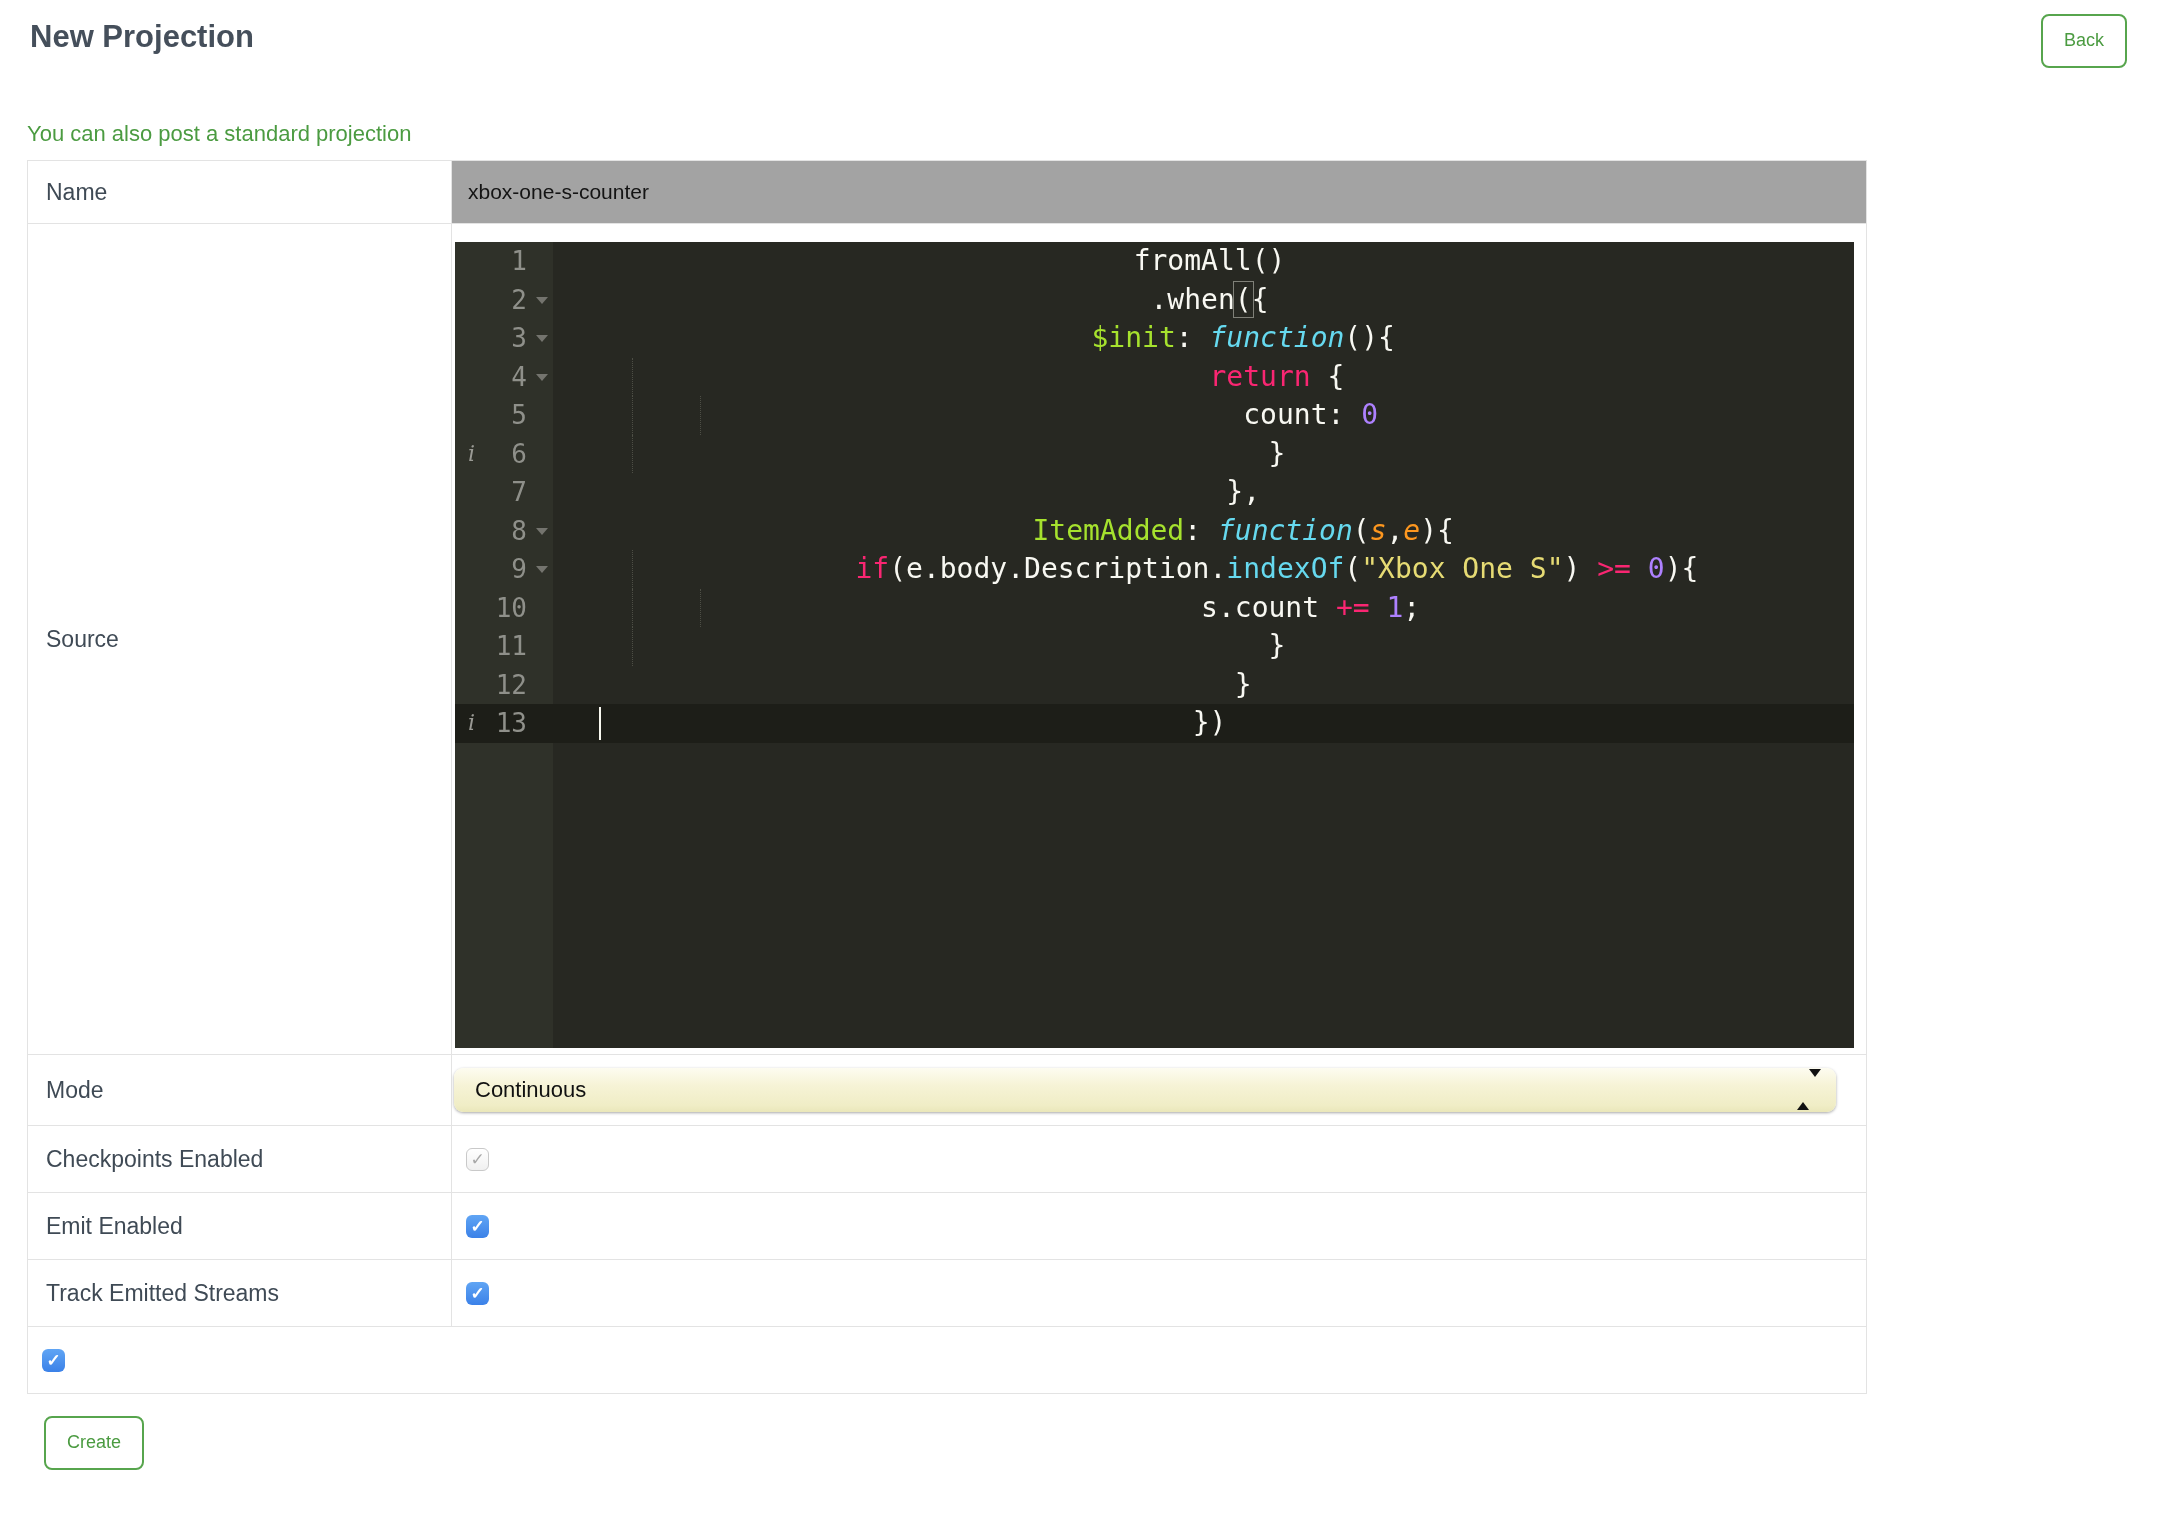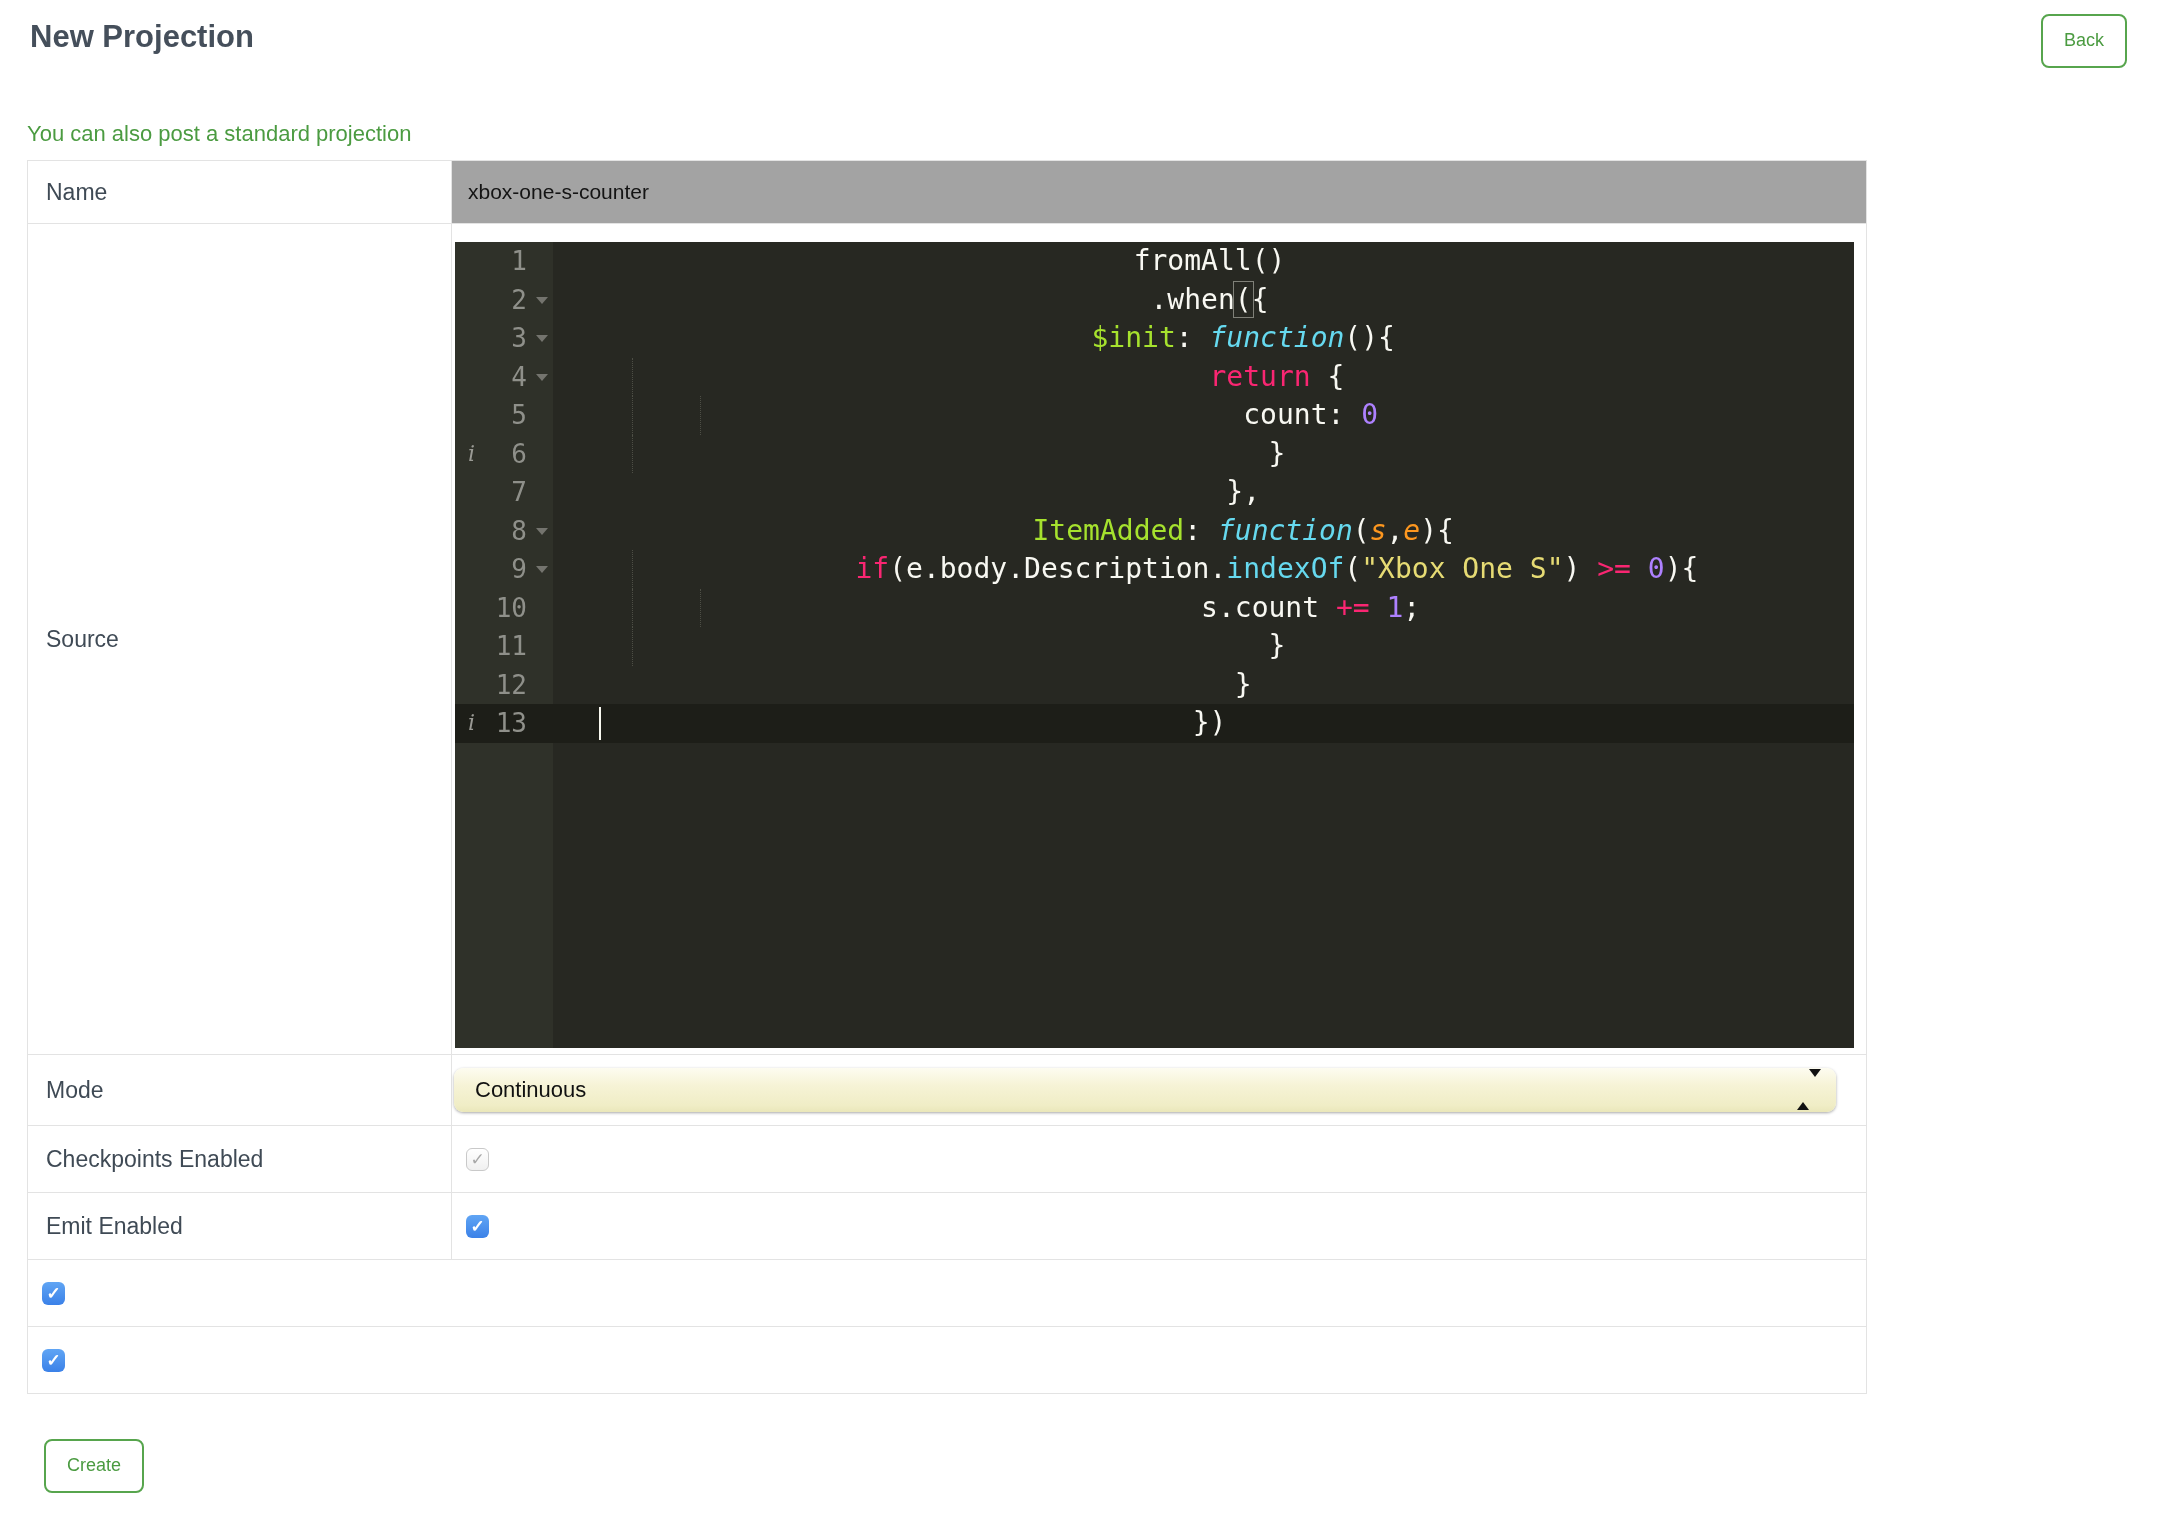--- a/index.html
+++ b/index.html
@@ -87,21 +87,21 @@
   .arrow-down { width:0; height:0; border:6px solid transparent; border-top:8px solid #111; }
 
   
   .cb {
     width:23px; height:23px; border-radius:6px; margin-left:14px; box-sizing:border-box;
     display:flex; align-items:center; justify-content:center; font-size:17px; font-weight:bold;
   }
   .cb.blue { background:linear-gradient(#60a5f4,#3b81e8); color:#fff; cursor:pointer; }
   .cb.gray { background:linear-gradient(#ffffff,#f0f0f0); border:1px solid #c9c9c9; color:#a8a8a8; font-weight:normal; }
 
-  .create-btn { margin:45px 0 0 44px; }
+  .create-btn { margin:22px 0 0 44px; }
 </style>
 </head>
 <body>
 
 
 
 <div class="header">
   <h1 class="page-title">New Projection</h1>
   <button class="btn back-btn">Back</button>
 </div>
@@ -215,20 +215,21 @@
   <div class="row row-check">
     <div class="cell-label">Emit Enabled</div>
     <div class="cell-value" style="display:flex;align-items:center;">
       <span class="cb blue">
           <span>✓</span>
         </span>
     </div>
   </div>
 
   <div class="row row-check">
+    <div class="cell-label">Track Emitted Streams</div>
     <div class="cell-value" style="display:flex;align-items:center;">
       <span class="cb blue">
           <span>✓</span>
         </span>
     </div>
   </div>
 
   <div class="row row-check">
     <div class="cell-value" style="display:flex;align-items:center;">
       <span class="cb blue">

